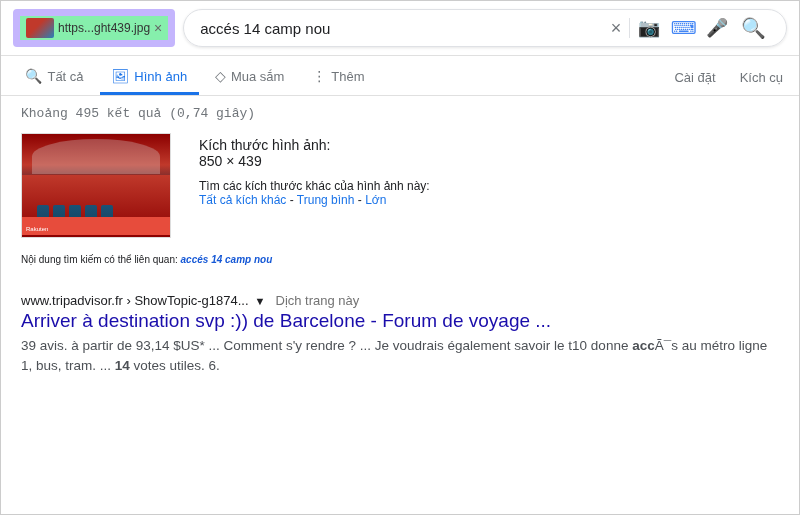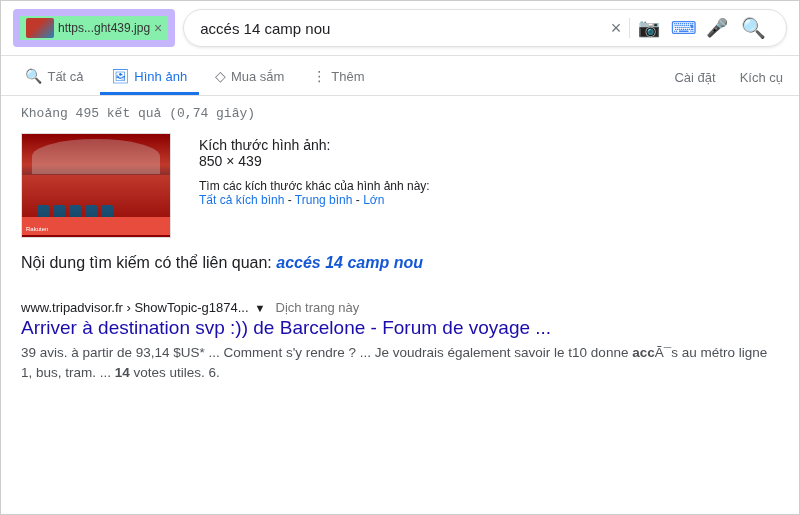--- a/index.html
+++ b/index.html
@@ -223,21 +223,21 @@
       margin-top: 10px;
       font-size: 12px;
     }
     .image-info a {
       color: #1a73e8;
       text-decoration: none;
     }
 
     
     .related {
-      font-size: 16px;
+      font-size: 10px;
       color: #202124;
       margin-bottom: 28px;
     }
     .related a {
       color: #1558d6;
       font-weight: bold;
       font-style: italic;
       text-decoration: none;
     }
 
@@ -356,21 +356,21 @@
         </div>
       </div>
     </div>
     <div class="image-info">
       <div class="dim">
         <span>Kích thước hình ảnh:</span><br>
         <span>850 × 439</span>
       </div>
       <div class="find-sizes">
         <span>Tìm các kích thước khác của hình ảnh này:</span><br>
-        <a href="#">Tất cả kích bình</a>
+        <a href="#">Tất cả kích khác</a>
         <span> - </span>
         <a href="#">Trung bình</a>
         <span> - </span>
         <a href="#">Lớn</a>
       </div>
     </div>
   </div>
 
   <div class="related">
     <span>Nội dung tìm kiếm có thể liên quan:</span>

